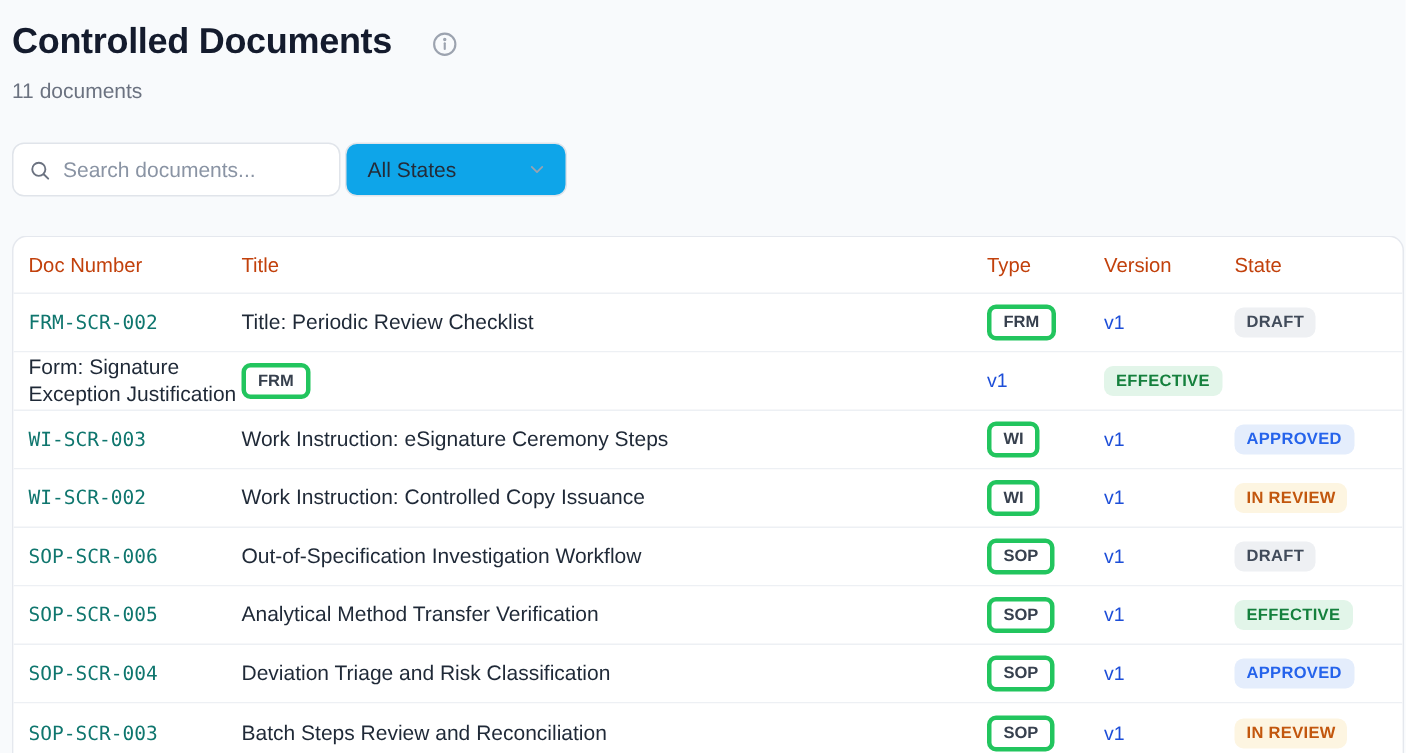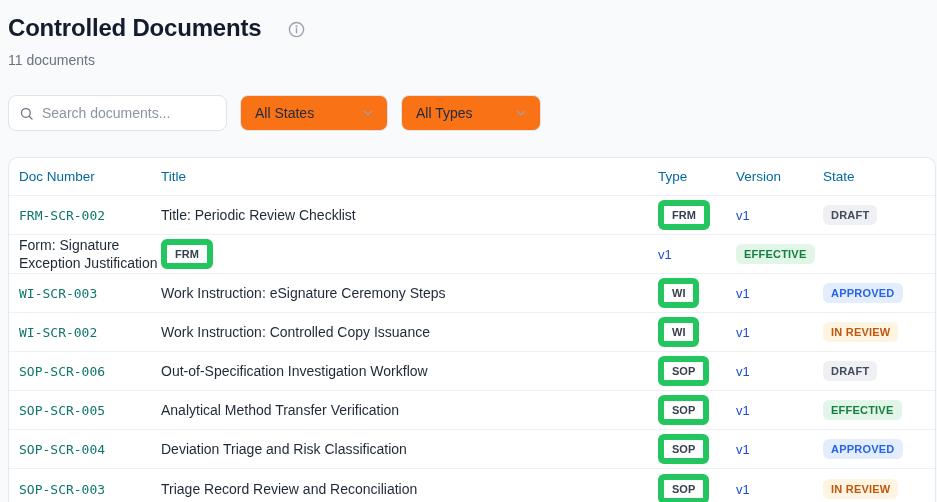--- a/index.html
+++ b/index.html
@@ -19,40 +19,40 @@
     letter-spacing: -0.2px;
     display: flex;
     align-items: center;
     gap: 27px;
     line-height: 30px;
   }
   .info-icon { display: inline-flex; color: #9ca3af; margin-top: 2px; }
   .subtitle { margin-top: 8px; font-size: 14px; color: #6b7280; line-height: 18px; }
 
   
-  .toolbar { margin-top: 26px; display: flex; gap: 13px; align-items: center; }
+  .toolbar { margin-top: 26px; display: flex; gap: 3px; align-items: center; }
   .search-box {
     width: 219px; height: 36px;
     background: #ffffff;
     border: 1px solid #e0e4ea;
     border-radius: 8px;
     display: flex; align-items: center;
     padding: 0 10px;
     gap: 8px;
   }
   .search-box svg { flex: 0 0 auto; color: #6b7280; }
   .search-box input {
     border: none; outline: none; background: transparent;
     font-family: "Liberation Sans", sans-serif;
     font-size: 14px; color: #1f2937; width: 100%;
   }
   .search-box input::placeholder { color: #8a94a4; }
   .select-box {
     height: 36px;
-    background: #f97316;
+    background: #0ea5e9;
     border: 1px solid #e0e4ea;
     border-radius: 8px;
     display: flex; align-items: center; justify-content: space-between;
     padding: 0 12px 0 14px;
     font-size: 14px; color: #242b38;
     cursor: pointer;
   }
   .select-box.states { width: 148px; }
   .select-box.types  { width: 140px; }
   .select-box svg { color: #9aa3b0; }
@@ -68,38 +68,38 @@
     overflow: hidden;
   }
   .t-row {
     display: grid;
     grid-template-columns: 142px 497px 78px 87px 1fr;
     align-items: center;
     padding-left: 10px;
   }
   .t-head { height: 38px; border-bottom: 1px solid #edf0f4; }
   .t-head .t-cell {
-    font-size: 13.5px; font-weight: 500; color: #0369a1;
+    font-size: 13.5px; font-weight: 500; color: #c2410c;
   }
   .t-body .t-row { height: 39px; border-bottom: 1px solid #edf0f4; background: #ffffff; }
   .t-body .t-row:last-child { border-bottom: none; }
 
   .doc-link {
     font-family: "DejaVu Sans Mono", monospace;
     font-size: 13px;
     color: #0f766e;
     text-decoration: none;
     cursor: pointer;
   }
   .doc-title { font-size: 14px; color: #1f2937; }
   .type-badge {
     display: inline-block;
     padding: 3px 8px;
     background: #ffffff;
-    border: 6px solid #22c55e;
+    border: 3px solid #22c55e;
     border-radius: 6px;
     font-size: 11px;
     font-weight: 600;
     color: #37404e;
   }
   .version-label { font-size: 13px; color: #1d4ed8; }
   .state-badge {
     display: inline-block;
     padding: 4px 8px;
     border-radius: 6px;
@@ -134,26 +134,20 @@
         <line x1="16.5" y1="16.5" x2="21" y2="21"></line>
       </svg>
       <input type="text" placeholder="Search documents..." style="">
     </div>
     <div class="select-box states">
       <span>All States</span>
       <svg width="14" height="14" viewBox="0 0 24 24" fill="none" stroke="currentColor" stroke-width="2" stroke-linecap="round" stroke-linejoin="round">
         <polyline points="6 9 12 15 18 9"></polyline>
       </svg>
     </div>
-    <div class="select-box types">
-      <span>All Types</span>
-      <svg width="14" height="14" viewBox="0 0 24 24" fill="none" stroke="currentColor" stroke-width="2" stroke-linecap="round" stroke-linejoin="round">
-        <polyline points="6 9 12 15 18 9"></polyline>
-      </svg>
-    </div>
   </div>
 
   <div class="table-wrap">
     <div class="t-row t-head">
       <div class="t-cell">Doc Number</div>
       <div class="t-cell">Title</div>
       <div class="t-cell">Type</div>
       <div class="t-cell">Version</div>
       <div class="t-cell">State</div>
     </div>
@@ -208,21 +202,21 @@
   <div class="t-row">
     <div class="t-cell"><a class="doc-link">SOP-SCR-004</a></div>
     <div class="t-cell"><span class="doc-title">Deviation Triage and Risk Classification</span></div>
     <div class="t-cell"><span class="type-badge">SOP</span></div>
     <div class="t-cell"><span class="version-label">v1</span></div>
     <div class="t-cell"><span class="state-badge" style="background: rgb(228, 237, 252); color: rgb(37, 99, 235);">APPROVED</span></div>
   </div>
 
   <div class="t-row">
     <div class="t-cell"><a class="doc-link">SOP-SCR-003</a></div>
-    <div class="t-cell"><span class="doc-title">Triage Record Review and Reconciliation</span></div>
+    <div class="t-cell"><span class="doc-title">Batch Steps Review and Reconciliation</span></div>
     <div class="t-cell"><span class="type-badge">SOP</span></div>
     <div class="t-cell"><span class="version-label">v1</span></div>
     <div class="t-cell"><span class="state-badge" style="background: rgb(253, 245, 225); color: rgb(194, 87, 14);">IN REVIEW</span></div>
   </div>
 </div>
   </div>
 
 </div>
 
 </body></html>

